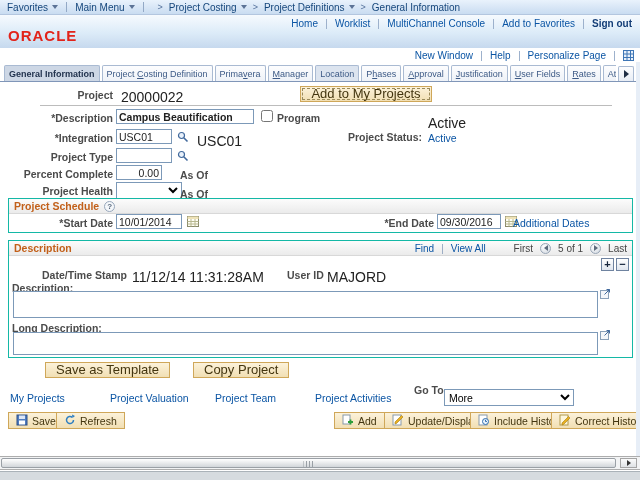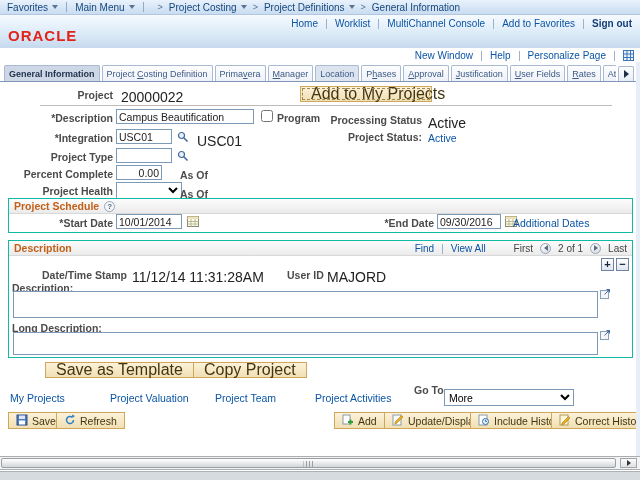--- a/index.html
+++ b/index.html
@@ -47,21 +47,21 @@
   .blabel { position:absolute; font-weight:bold; color:#4b4b4b; font-size:10.5px; white-space:nowrap; }
   .val { position:absolute; color:#222; font-size:14px; white-space:nowrap; }
   .lnk { position:absolute; color:#0b55a4; font-size:10.5px; text-decoration:none; cursor:pointer; white-space:nowrap; }
   .tbox { position:absolute; border:1px solid #7c99b8; background:#fff; font:10.5px "Liberation Sans",sans-serif; color:#222; padding:1px 2px; height:15px; }
   .tbox.num { text-align:right; }
   .tarea { position:absolute; border:1px solid #7c99b8; background:#fff; resize:none; font:10.5px "Liberation Sans",sans-serif; }
   select.sel { position:absolute; border:1px solid #7c99b8; background:#fff; font:10.5px "Liberation Sans",sans-serif; height:17px; }
   .cb { position:absolute; width:12px; height:12px; }
 
   .btn { position:absolute; background:linear-gradient(#fcf2da,#f1dfb4); border:1px solid #cfa759; color:#43350f;
-    font-size:16px; text-align:center; height:16px; line-height:14px; padding:0 10px; cursor:pointer; white-space:nowrap; }
+    font-size:13px; text-align:center; height:16px; line-height:14px; padding:0 10px; cursor:pointer; white-space:nowrap; }
   .btn.focusd { outline:1px dashed #9a8a5a; outline-offset:-3px; }
   .tbtn { position:absolute; background:linear-gradient(#fcf2da,#f1dfb4); border:1px solid #cfa759; color:#43350f;
     font-size:10.5px; height:17px; display:flex; align-items:center; gap:4px; padding:0 7px; cursor:pointer; white-space:nowrap; }
 
   .hline { position:absolute; height:1px; background:#bcbcbc; }
 
   .gbox { position:absolute; border:1px solid #14b8a6; background:#fff; }
   .ghead { height:15px; background:linear-gradient(#fcfcfc,#ebebeb); border-bottom:1px solid #d8d8d8;
     color:#c2601a; font-weight:bold; font-size:10.5px; display:flex; align-items:center; gap:5px; padding:0 5px; }
   .ghead .right { margin-left:auto; display:flex; align-items:center; gap:7px; font-weight:normal; color:#444; font-size:10px; }
@@ -169,25 +169,24 @@
         <span class="tri-r"></span>
       </div>
   </div>
 
   <div class="rlabel" style="left:0;width:113px;top:89px">Project</div>
   <div class="val" style="left:121px;top:89px">20000022</div>
   <button class="btn focusd" style="left:300px;top:86px;width:132px">Add to My Projects</button>
   <div class="hline" style="left:40px;top:105px;width:572px"></div>
 
   <div class="rlabel" style="left:0;width:113px;top:112px">*Description</div>
-  <input class="tbox" style="left: 116px; top: 109px; width: 138px;" value="Campus Beautification">
+  <input class="tbox" style="left: 116px; top: 109px; width: 138px; font-weight: bold;" value="Campus Beautification">
   <input type="checkbox" class="cb" style="left: 261px; top: 110px;">
   <div class="blabel" style="left:277px;top:112px">Program</div>
 
-  <div class="rlabel" style="left:295px;width:127px;top:114px">Processing Status</div>
   <div class="val" style="left:428px;top:115px">Active</div>
 
   <div class="rlabel" style="left:0;width:113px;top:132px">*Integration</div>
   <input class="tbox" style="left: 116px; top: 129px; width: 56px;" value="USC01">
   <span class="icon" style="left:177px;top:131px">
     <svg width="12" height="12" viewBox="0 0 12 12">
         <circle cx="4.5" cy="4.5" r="3" fill="#eaf2fb" stroke="#41699c" stroke-width="1.2"></circle>
         <line x1="7" y1="7" x2="10.5" y2="10.5" stroke="#41699c" stroke-width="1.6"></line>
       </svg>
   </span>
@@ -254,21 +253,21 @@
       <span>Description</span>
       <span class="right">
         <a>Find</a>
         <span style="color:#8ca0bc">|</span>
         <a>View All</a>
         <span style="width:14px"></span>
         <span>First</span>
         <span class="navbtn">
             <span class="tri-l sm"></span>
           </span>
-        <span>2 of 1</span>
+        <span>5 of 1</span>
         <span class="navbtn">
             <span class="tri-r sm"></span>
           </span>
         <span>Last</span>
       </span>
     </div>
   </div>
   <div class="pmbtn" style="left:601px;top:258px">+</div>
   <div class="pmbtn" style="left:616px;top:258px">−</div>
 

